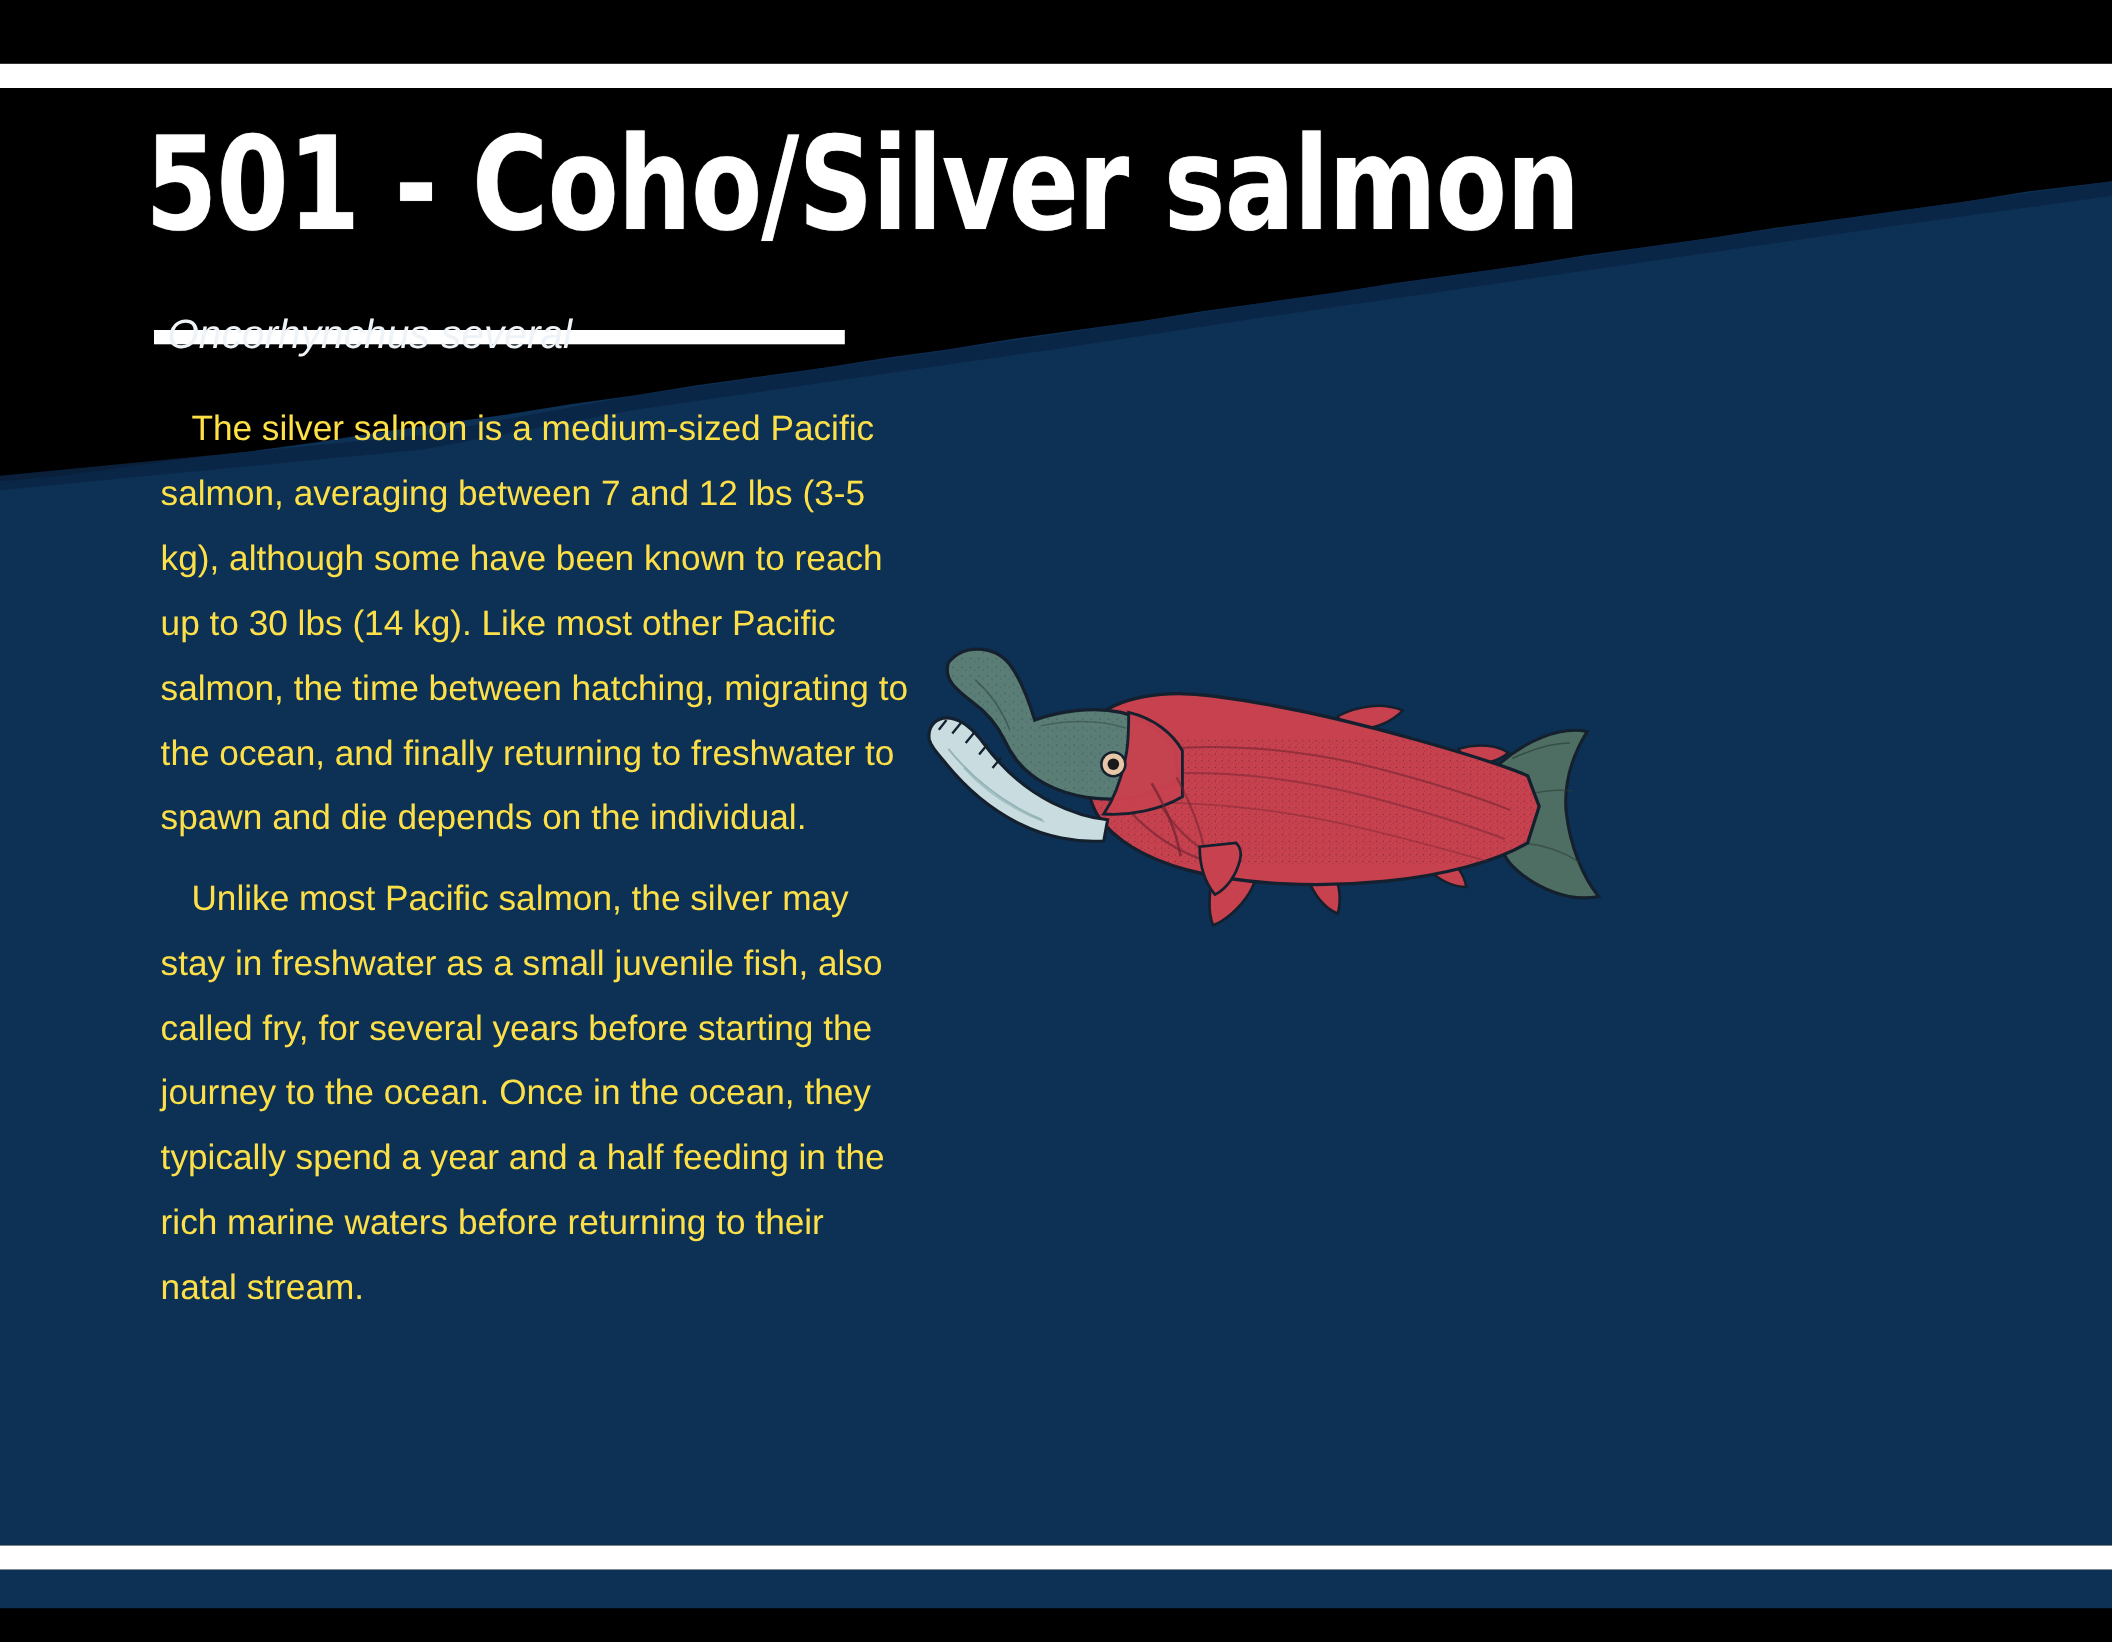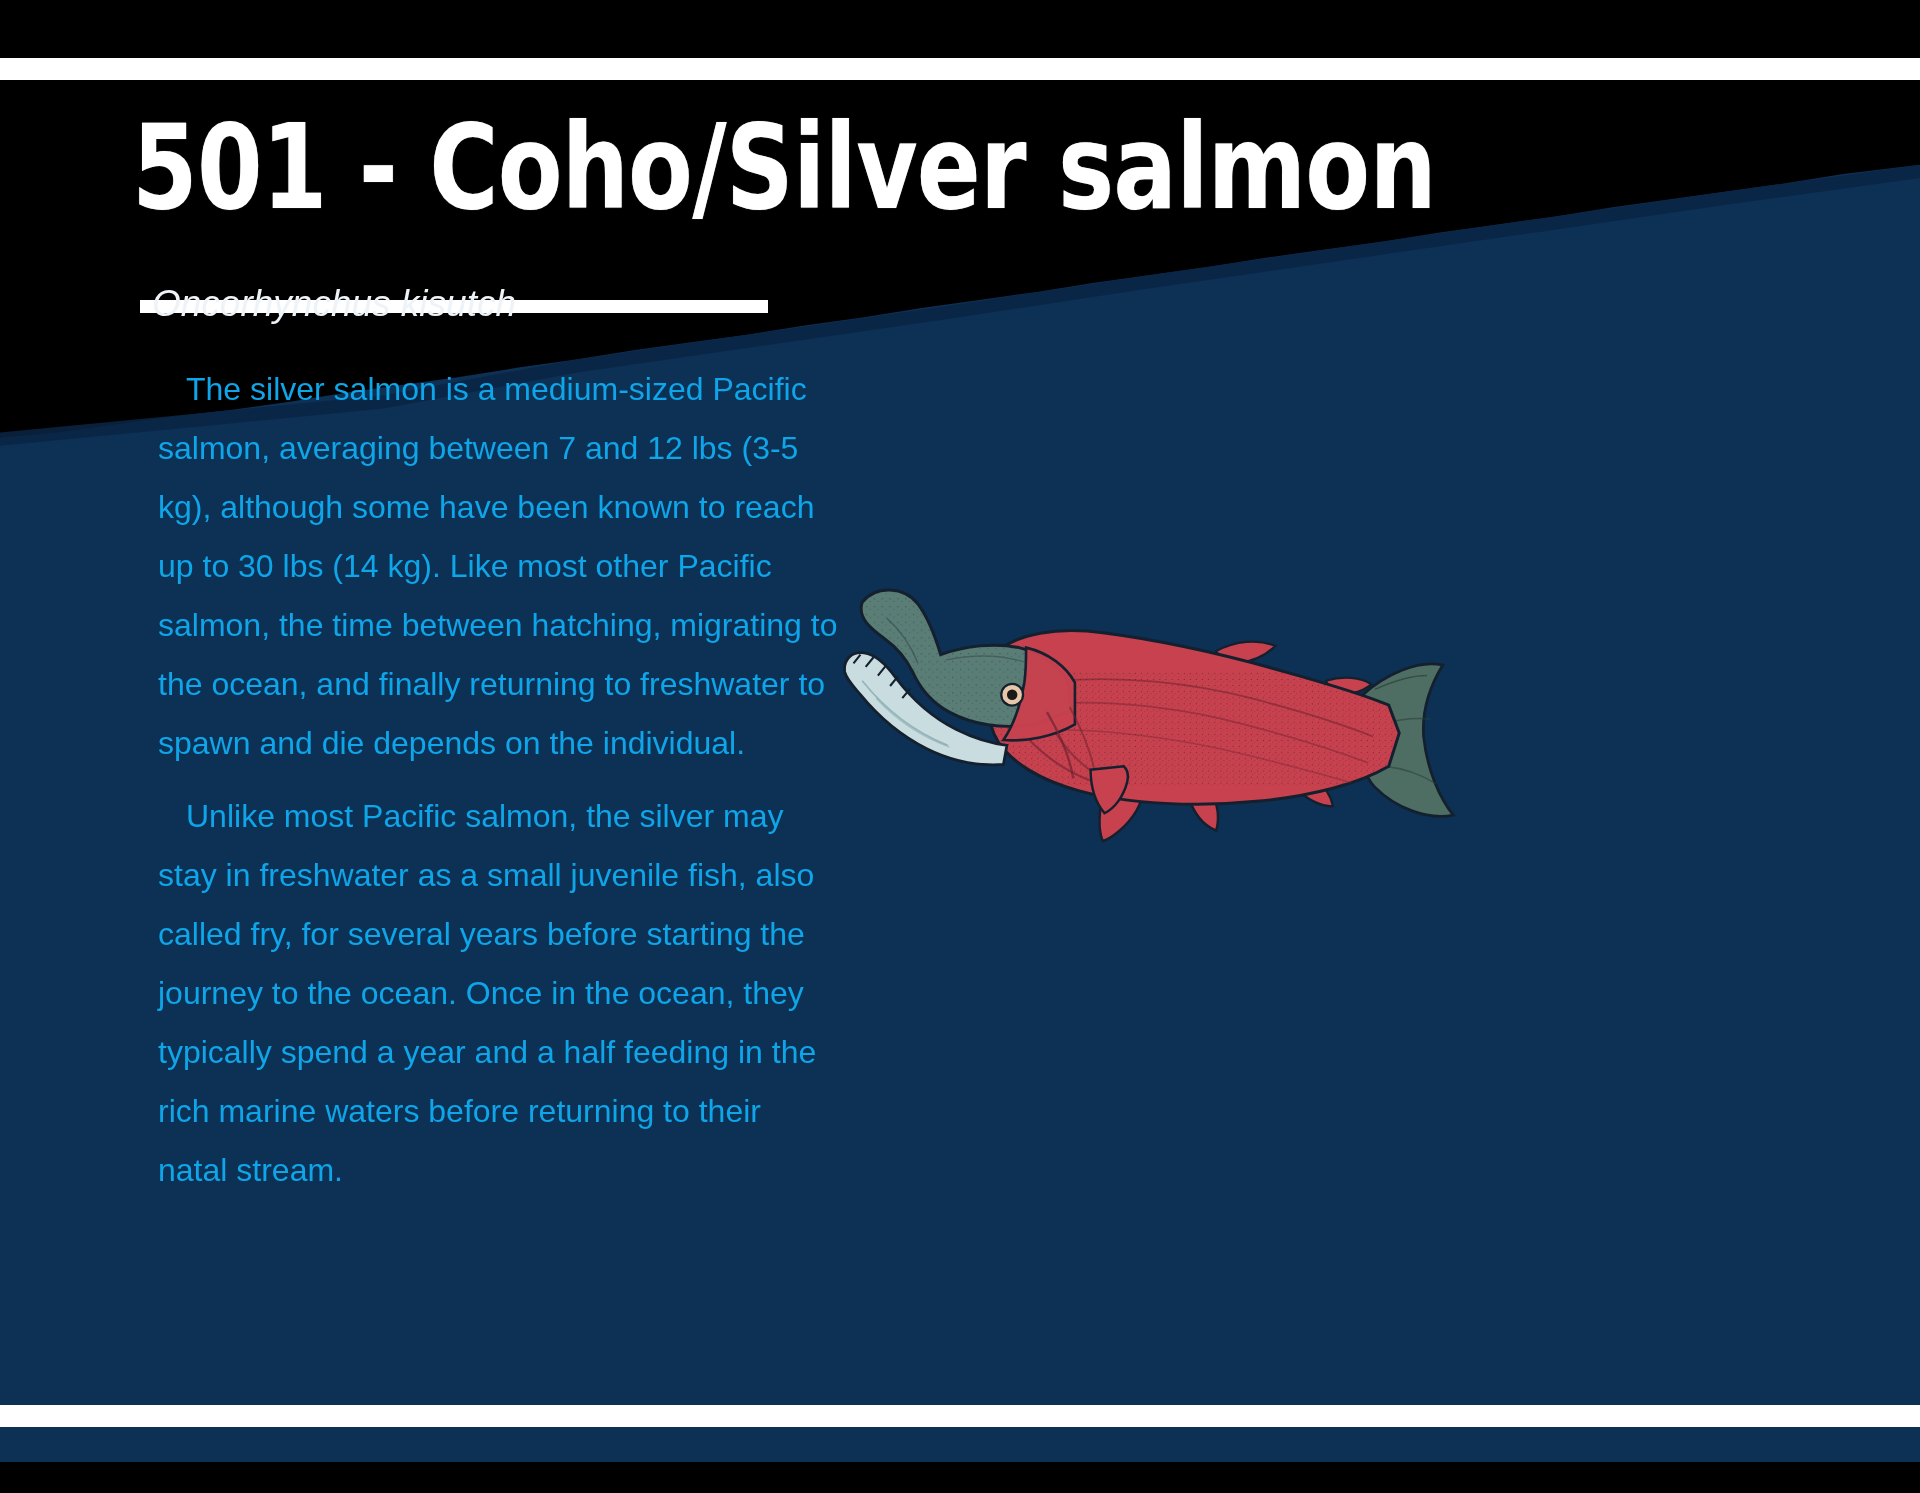--- a/index.html
+++ b/index.html
@@ -74,24 +74,23 @@
     color:#eef3f8;
     font-size:37px;
     font-style:italic;
     font-weight:400;
     white-space:nowrap;
   }
 
   
   .copy{
     position:absolute;left:146px;top:360px;width:680px;
-    color:#0ea5e9;
+    color:#fde047;
     font-size:32px;
     line-height:59px;
-    margin-left:12px;
   }
   .copy p{margin:0 0 14px 0;text-indent:28px;}
 
   
   .band-bot-white{position:absolute;left:0;top:1405px;width:1920px;height:22px;background:#fff;}
   .band-bot-navy{position:absolute;left:0;top:1427px;width:1920px;height:66px;background:#0d3055;}
 
   
   .fish{position:absolute;left:1040px;top:690px;width:800px;height:390px;}
 </style>
@@ -103,21 +102,21 @@
   <div class="band-top-black"></div>
   <div class="band-top-white"></div>
   <div class="header-black"></div>
 
   <div class="navy-body"></div>
   <div class="navy-fringe"></div>
 
   <div class="title">501 - Coho/Silver salmon</div>
   <div class="title-rule"></div>
 
-  <div class="sciname">Oncorhynchus kisutch</div>
+  <div class="sciname">Oncorhynchus several</div>
 
   <div class="copy">
     <p>The silver salmon is a medium-sized Pacific salmon, averaging between 7 and 12 lbs (3-5 kg), although some have been known to reach up to 30 lbs (14 kg). Like most other Pacific salmon, the time between hatching, migrating to the ocean, and finally returning to freshwater to spawn and die depends on the individual.</p>
     <p>Unlike most Pacific salmon, the silver may stay in freshwater as a small juvenile fish, also called fry, for several years before starting the journey to the ocean. Once in the ocean, they typically spend a year and a half feeding in the rich marine waters before returning to their natal stream.</p>
   </div>
 
   <svg class="fish" viewBox="0 0 800 390" xmlns="http://www.w3.org/2000/svg" style="left:840px;top:550px;width:700px;height:340px;">
     <defs>
       <clipPath id="bodyclip">
         <path d="M175,120 C200,95 250,88 300,95 C370,104 440,120 510,140

